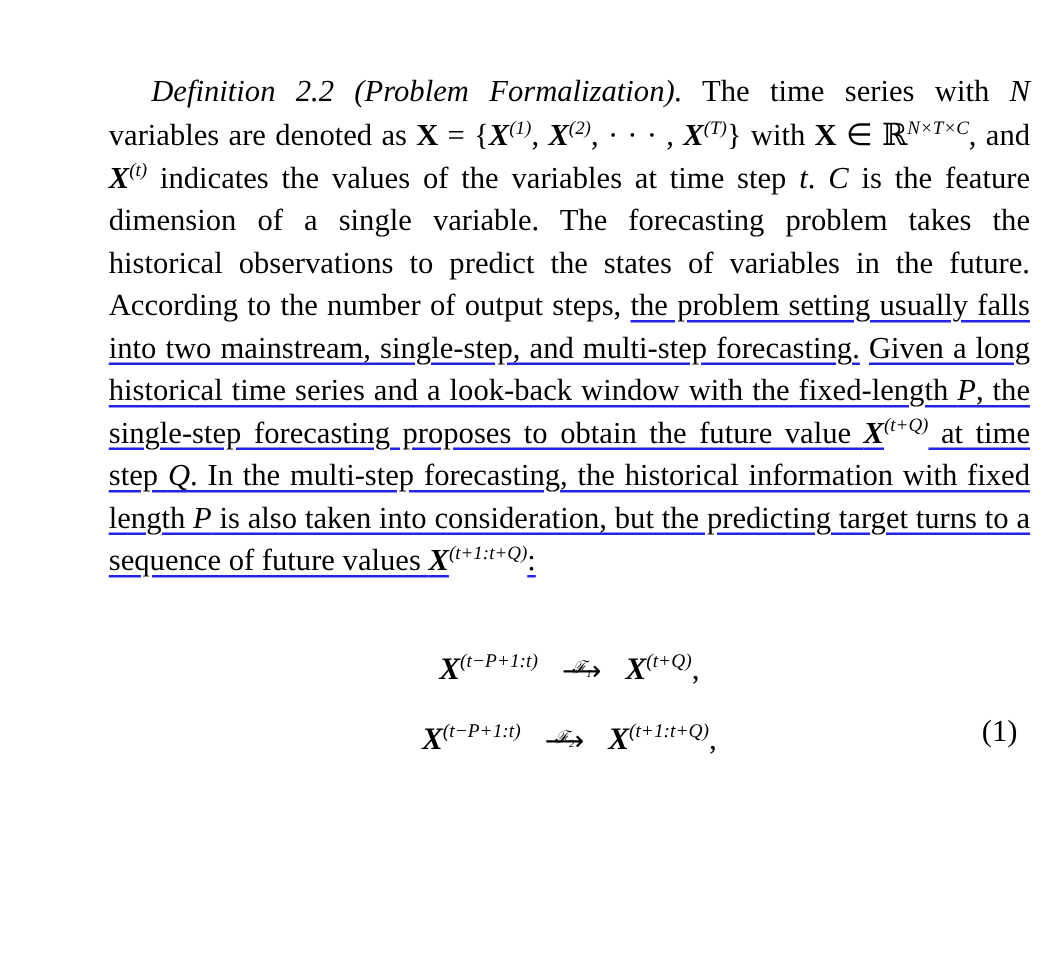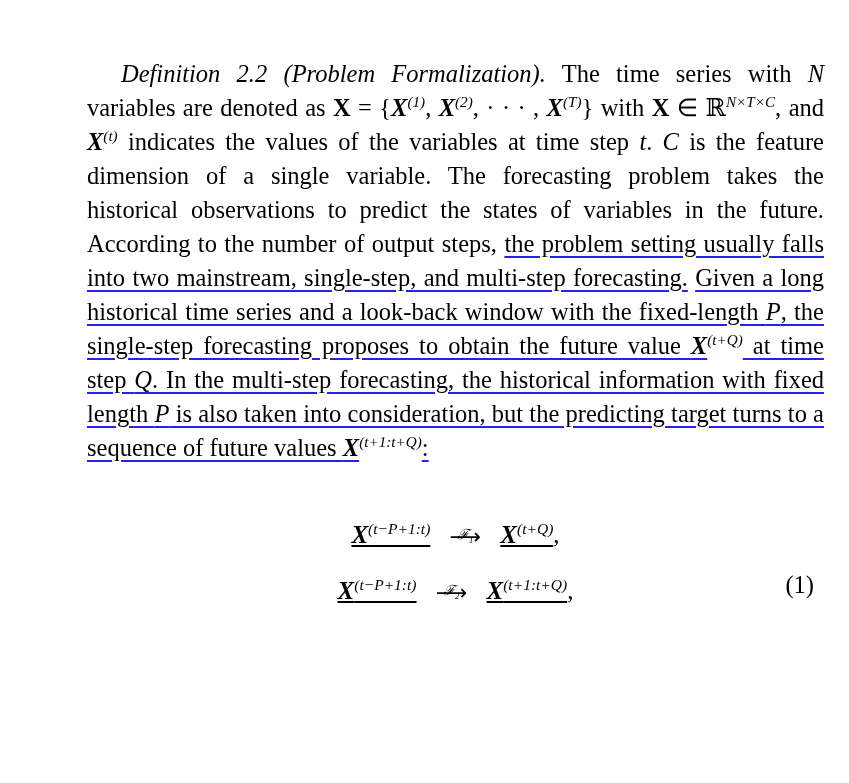--- a/index.html
+++ b/index.html
@@ -49,21 +49,20 @@
   }
   .blackboard {
     font-family: "DejaVu Serif", serif;
     font-style: normal;
   }
   .eqblock {
     position: relative;
     margin-top: 42px;
     margin-bottom: 38px;
     height: 150px;
-    text-decoration: underline;
   }
   .eqline {
     text-align: center;
     font-size: 25px;
     line-height: 56px;
     white-space: nowrap;
   }
   .arrowwrap {
     display: inline-block;
     position: relative;

